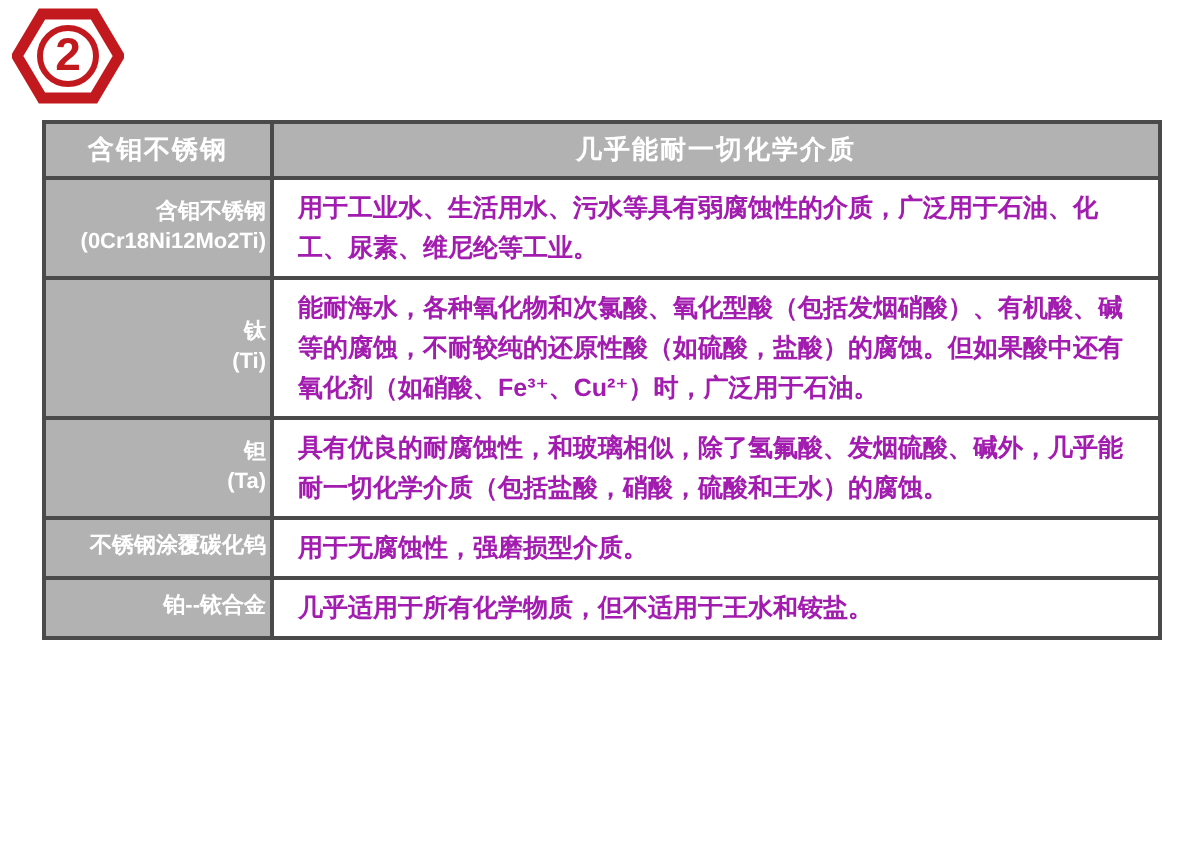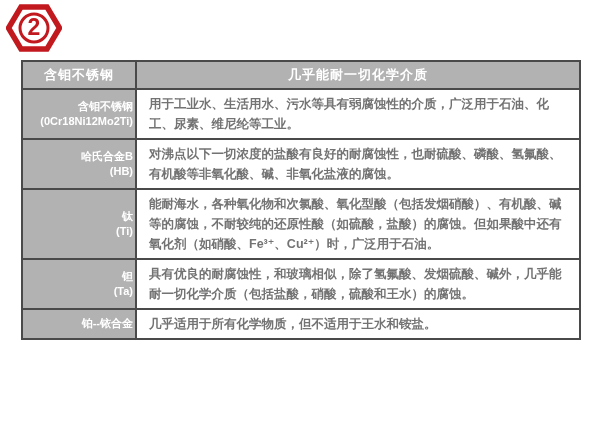--- a/index.html
+++ b/index.html
@@ -34,21 +34,21 @@
     font-size:13px; font-weight:bold; letter-spacing:1px;
     height:28px; text-align:center; vertical-align:middle;
   }
   th.col-mat { width:114px; }
   td.mat {
     background:var(--gray); color:#ffffff;
     font-size:11px; font-weight:bold; line-height:1.4;
     text-align:right; vertical-align:middle; padding:3px 2px;
   }
   td.desc {
-    background:#ffffff; color:#737373;
+    background:#ffffff; color:#a21caf;
     font-size:12.5px; font-weight:600; line-height:20px;
     padding:4px 10px 4px 12px; vertical-align:middle; text-align:left;
   }
 </style>
 </head>
 <body>
 
 <div class="header">
   <div class="badge">
     <svg width="56" height="48" viewBox="0 0 56 48">
@@ -69,40 +69,40 @@
   <tbody id="tbody">
       <tr>
     <td class="mat">
       <div>含钼不锈钢</div>
       <div>(0Cr18Ni12Mo2Ti)</div>
     </td>
     <td class="desc">用于工业水、生活用水、污水等具有弱腐蚀性的介质，广泛用于石油、化工、尿素、维尼纶等工业。</td>
   </tr>
       <tr>
     <td class="mat">
-      <div>哈氏合金B</div>
-      <div>(HB)</div>
-    </td>
-    <td class="desc">对沸点以下一切浓度的盐酸有良好的耐腐蚀性，也耐硫酸、磷酸、氢氟酸、有机酸等非氧化酸、碱、非氧化盐液的腐蚀。</td>
-  </tr>
-      <tr>
-    <td class="mat">
       <div>钛</div>
       <div>(Ti)</div>
     </td>
     <td class="desc">能耐海水，各种氧化物和次氯酸、氧化型酸（包括发烟硝酸）、有机酸、碱等的腐蚀，不耐较纯的还原性酸（如硫酸，盐酸）的腐蚀。但如果酸中还有氧化剂（如硝酸、Fe³⁺、Cu²⁺）时，广泛用于石油。</td>
   </tr>
       <tr>
     <td class="mat">
       <div>钽</div>
       <div>(Ta)</div>
     </td>
     <td class="desc">具有优良的耐腐蚀性，和玻璃相似，除了氢氟酸、发烟硫酸、碱外，几乎能耐一切化学介质（包括盐酸，硝酸，硫酸和王水）的腐蚀。</td>
   </tr>
       <tr>
     <td class="mat">
+      <div>不锈钢涂覆碳化钨</div>
+
+    </td>
+    <td class="desc">用于无腐蚀性，强磨损型介质。</td>
+  </tr>
+      <tr>
+    <td class="mat">
       <div>铂--铱合金</div>
 
     </td>
     <td class="desc">几乎适用于所有化学物质，但不适用于王水和铵盐。</td>
   </tr>
     </tbody>
 </table>
 
 </body></html>

